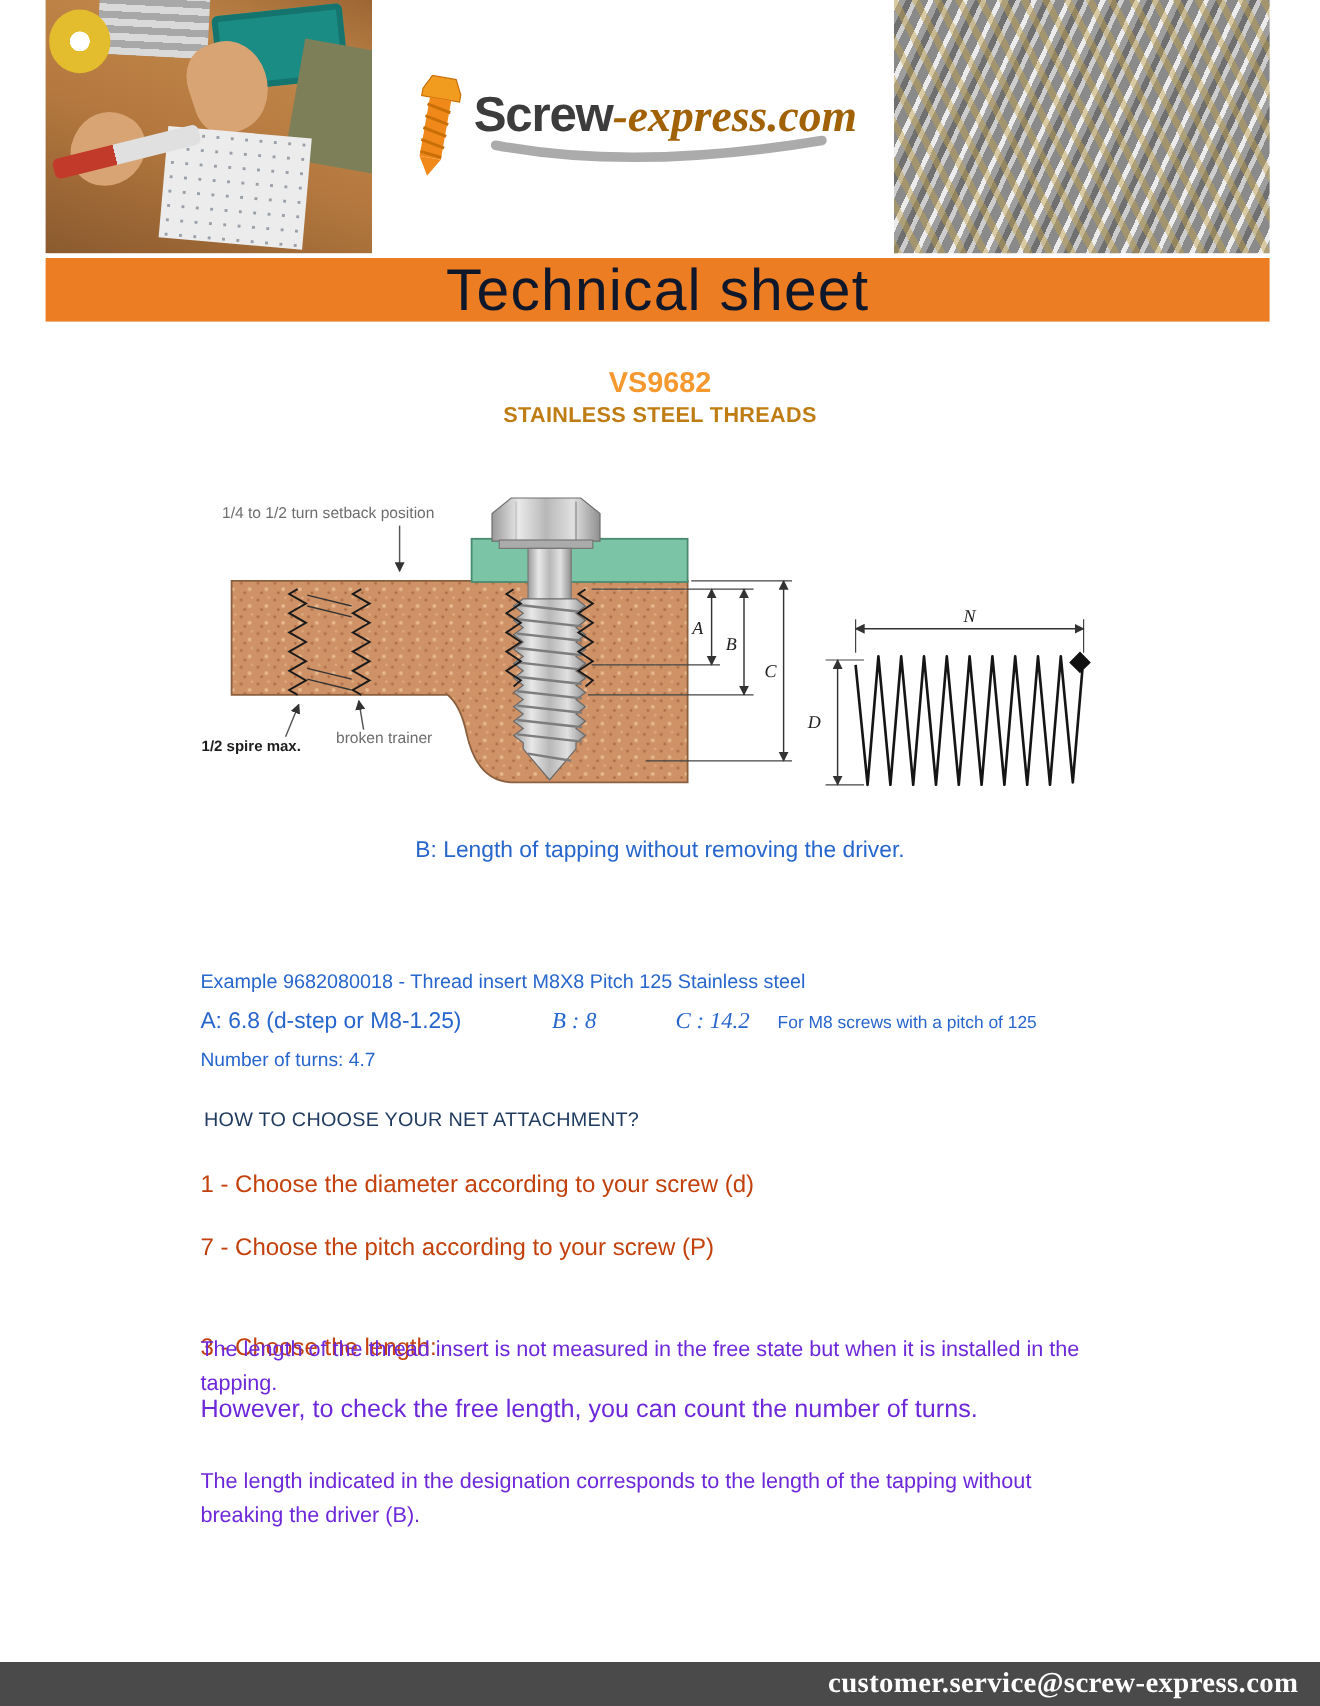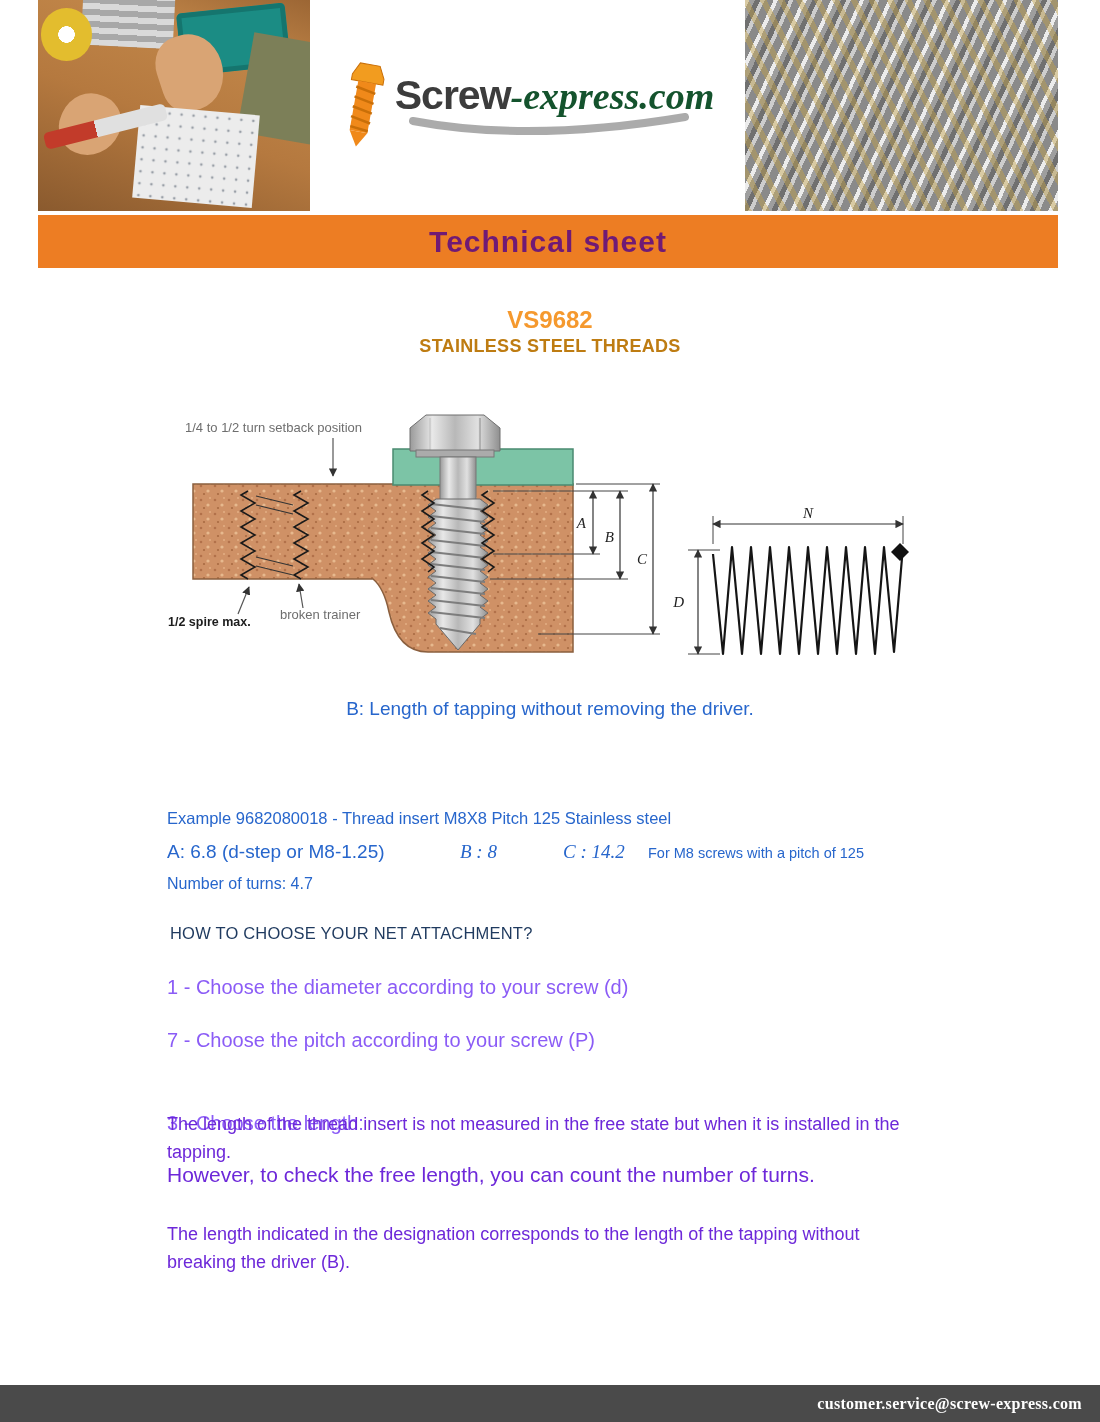--- a/index.html
+++ b/index.html
@@ -33,28 +33,28 @@
       repeating-linear-gradient(62deg, rgba(193,161,74,0.45) 0px, rgba(193,161,74,0.45) 6px, rgba(0,0,0,0) 6px, rgba(0,0,0,0) 16px),
       repeating-linear-gradient(115deg, #ececec 0px, #ececec 4px, #9e9e9e 4px, #9e9e9e 9px, #707070 9px, #707070 14px, #cdcdcd 14px, #cdcdcd 18px, #8a8a8a 18px, #8a8a8a 26px);
   }
 
   
   .logo-area { position:absolute; left:310px; top:0; width:435px; height:211px;
                display:flex; align-items:center; justify-content:center; gap:10px; }
   .logo-text-wrap { display:flex; flex-direction:column; }
   .logo-text { white-space:nowrap; }
   .logo-dark  { font-size:41px; font-weight:800; color:#3c3c3c; letter-spacing:-1px; }
-  .logo-orange{ font-size:38px; font-weight:600; font-style:italic; color:#14532d;
+  .logo-orange{ font-size:38px; font-weight:600; font-style:italic; color:#a16207;
                 font-family:"Liberation Serif", serif; }
   .swoosh { margin-top:-6px; margin-left:14px; }
 
   
   .banner { position:absolute; left:38px; top:215px; width:1020px; height:53px;
             background:#ED7D23; display:flex; align-items:center; justify-content:center; }
-  .banner-title { font-size:30px; font-weight:700; color:#701a75; letter-spacing:1px; }
+  .banner-title { font-size:49px; font-weight:400; color:#0f172a; letter-spacing:1px; }
 
   
   .vs-code  { position:absolute; top:306px; left:0; width:100%; text-align:center;
               font-size:24px; font-weight:700; color:#F5992E; }
   .subtitle { position:absolute; top:336px; left:0; width:100%; text-align:center;
               font-size:18px; font-weight:600; color:#BE7C12; letter-spacing:.3px; }
 
   
   .diagram { position:absolute; left:128px; top:412px; width:840px; height:272px; }
   .ann     { font-size:13px; fill:#6e6e6e; font-family:"Liberation Sans",sans-serif; }
@@ -76,31 +76,31 @@
   .example-title { font-size:16.5px; margin-bottom:13px; }
   .example-values{ display:flex; align-items:baseline; margin-bottom:12px; }
   .val-a { font-size:19px; width:293px; }
   .val-b { font-size:19px; width:103px; font-style:italic; font-family:"Liberation Serif",serif; }
   .val-c { font-size:19px; width:85px;  font-style:italic; font-family:"Liberation Serif",serif; }
   .val-note { font-size:14.5px; }
   .example-turns { font-size:16px; }
 
   .howto-heading { position:absolute; left:170px; top:924px; font-size:16.5px;
                    color:#1F3A5F; font-weight:500; letter-spacing:.2px; }
-  .step { position:absolute; left:167px; color:#8b5cf6; font-size:20px; }
+  .step { position:absolute; left:167px; color:#c2410c; font-size:20px; }
   .step-1 { top:976px; } .step-2 { top:1029px; } .step-3 { top:1112px; }
   .para { position:absolute; left:167px; color:#6d28d9; }
   .para-1 { top:1110px; width:775px; font-size:18px; line-height:28px; }
   .para-2 { top:1163px; width:800px; font-size:21px; }
   .para-3 { top:1220px; width:700px; font-size:18px; line-height:28px; }
 
   
   .footer { position:absolute; left:0; bottom:0; width:1100px; height:37px; background:#4a4a4a;
             display:flex; align-items:center; justify-content:flex-end; padding-right:18px; }
-  .footer-email { color:#ffffff; font-size:16px; font-weight:700;
+  .footer-email { color:#ffffff; font-size:24px; font-weight:700;
                   font-family:"Liberation Serif",serif; letter-spacing:.3px; }
 </style>
 </head>
 <body>
 
 <div class="page">
 
   <div class="photo photo-left">
     <div class="ph ph-box"></div>
     <div class="ph ph-tray"></div>

